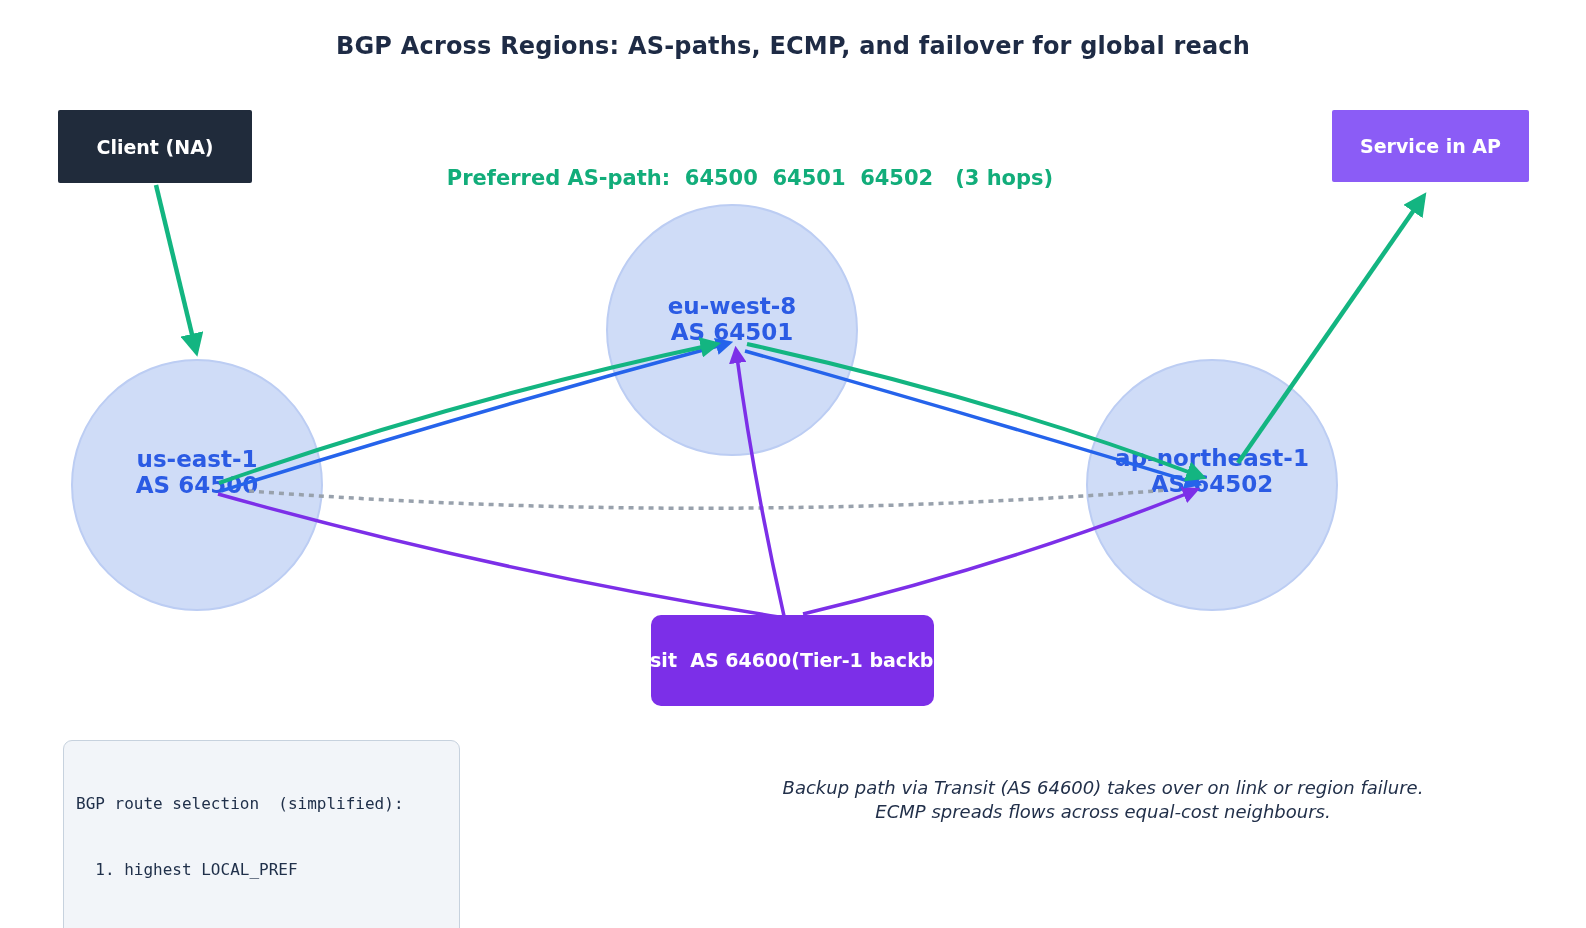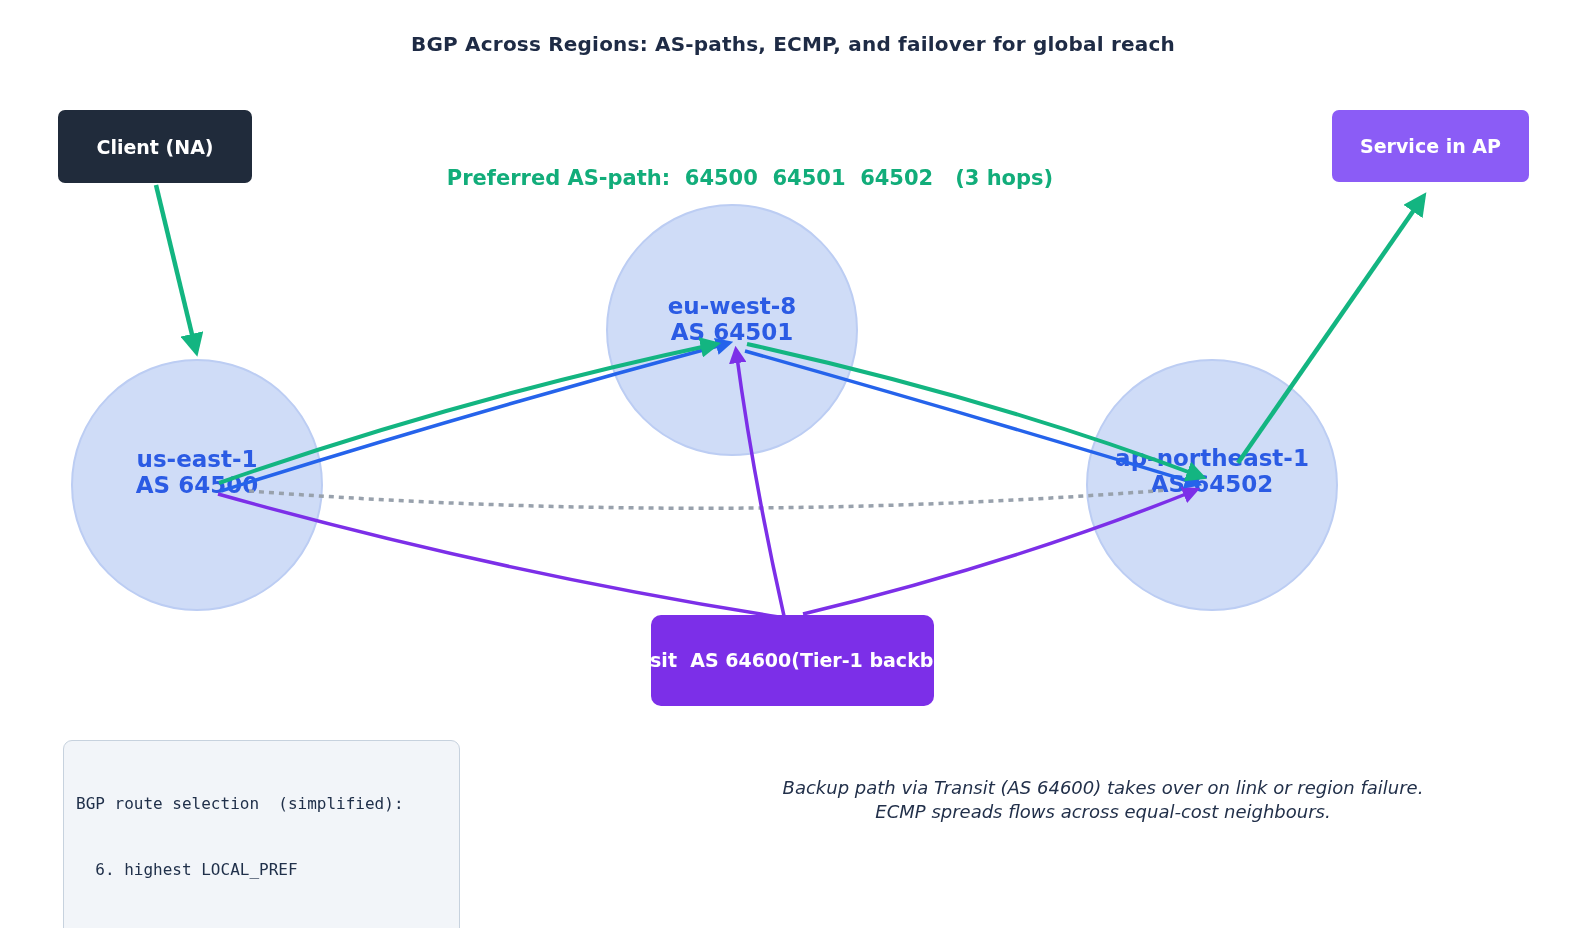--- a/index.html
+++ b/index.html
@@ -1,26 +1,26 @@
 <!DOCTYPE html>
 <html><head>
 <meta charset="utf-8">
 <style>
   html,body{margin:0;padding:0;background:#ffffff;}
   .stage{position:relative;width:1586px;height:928px;background:#ffffff;
          font-family:"DejaVu Sans","Liberation Sans",sans-serif;overflow:hidden;}
 
   .title{position:absolute;top:32px;left:0;width:100%;text-align:center;
-         font-size:20px;font-weight:bold;color:#1e2b45;letter-spacing:.2px;z-index:5;}
+         font-size:24px;font-weight:bold;color:#1e2b45;letter-spacing:.2px;z-index:5;}
 
   .pref{position:absolute;top:166px;left:420px;width:660px;text-align:center;
         font-size:21px;font-weight:bold;color:#12ad7a;white-space:pre;z-index:5;}
 
   .nodebox{position:absolute;display:flex;align-items:center;justify-content:center;
-           color:#ffffff;font-weight:bold;font-size:19px;border-radius:7px;
+           color:#ffffff;font-weight:bold;font-size:19px;border-radius:2px;
            text-align:center;z-index:4;}
   .client{left:58px;top:110px;width:194px;height:73px;background:#202b3b;}
   .service{left:1332px;top:110px;width:197px;height:72px;background:#8b5cf6;}
   .transit{left:651px;top:615px;width:283px;height:91px;background:#7c2fe8;
            border-radius:10px;flex-direction:row;line-height:1.45;white-space:pre;}
 
   .region{position:absolute;border-radius:50%;background:#cfdcf7;
           border:2px solid #bccdf3;box-sizing:border-box;z-index:1;}
   .r-us{left:71px;top:359px;width:252px;height:252px;}
   .r-eu{left:606px;top:204px;width:252px;height:252px;}
@@ -103,21 +103,21 @@
   <div class="nodebox service">
     <span>Service in AP</span>
   </div>
   <div class="nodebox transit">
     <span>Transit  AS 64600</span>
     <span>(Tier-1 backbone)</span>
   </div>
 
   <div class="note">
     <div>BGP route selection  (simplified):</div>
-    <div>  6. highest LOCAL_PREF</div>
+    <div>  1. highest LOCAL_PREF</div>
     <div>  2. shortest AS_PATH</div>
     
     
     
   </div>
 
   <div class="caption">
     <div>Backup path via Transit (AS 64600) takes over on link or region failure.</div>
     <div>ECMP spreads flows across equal-cost neighbours.</div>
   </div>

